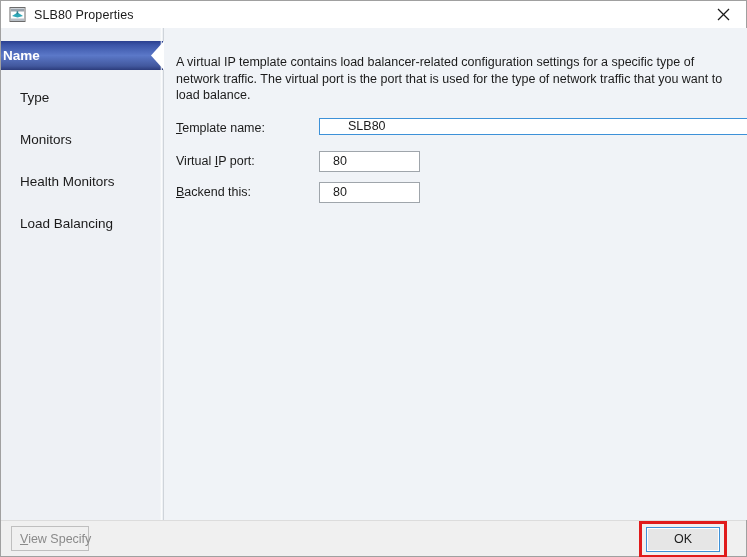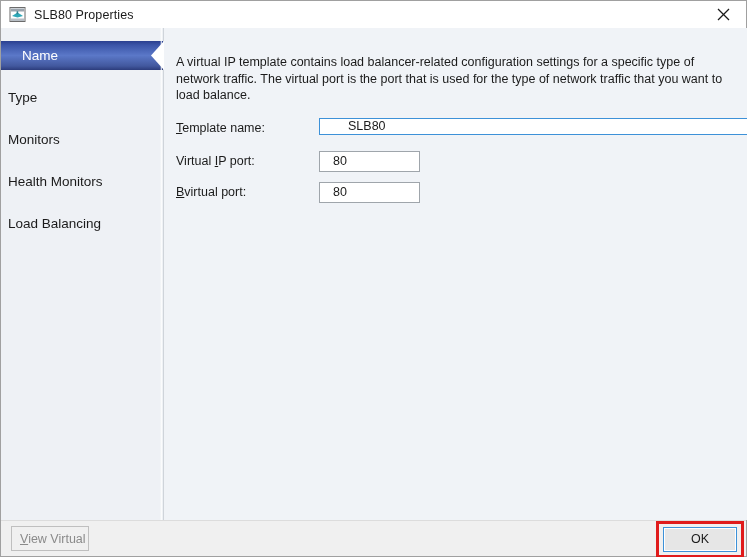--- a/index.html
+++ b/index.html
@@ -89,37 +89,38 @@
     width: 2px;
     background: linear-gradient(to right, rgba(255,255,255,0) 0%, #ffffff 100%);
     pointer-events: none;
   }
 
   .nav-item {
     position: relative;
     height: 29px;
     display: flex;
     align-items: center;
-    padding-left: 7px;
+    padding-left: 19px;
     box-sizing: border-box;
     font-size: 13.5px;
     color: #1b1b1b;
     cursor: default;
     margin-bottom: 13px;
     white-space: nowrap;
   }
   .nav-item.selected {
     background: linear-gradient(to bottom,
                 #2a3f8f 0%,
                 #3b55a8 14%,
                 #5b78c8 50%,
                 #42589e 86%,
                 #2c3c7c 100%);
     color: #ffffff;
-    padding-left: 21px;
+    padding-left: 2px;
+    font-weight: bold;
   }
   .nav-item.selected .chev {
     position: absolute;
     right: -1px;
     top: 0;
     width: 13px;
     height: 29px;
     overflow: hidden;
   }
   .nav-item.selected .chev svg { display: block; }
@@ -222,21 +223,21 @@
   }
   .btn u { text-decoration: underline; }
 
   .btn-view-script {
     width: 78px;
     text-align: center;
   }
 
   .footer-right {
     position: absolute;
-    right: 9px;
+    right: 26px;
     top: 0;
     height: 36px;
     display: flex;
     align-items: center;
     gap: 13px;
   }
 
   .ok-wrap {
     position: relative;
     width: 74px;
@@ -332,30 +333,30 @@
 
 
       <div class="spacer-row"></div>
 
       <div class="field-row">
         <div class="field-label"><span>Virtual </span><u>I</u><span>P port:</span></div>
         <input class="txt narrow" type="text" value="80" style="">
       </div>
 
       <div class="field-row">
-        <div class="field-label"><span></span><u>B</u><span>virtual port:</span></div>
+        <div class="field-label"><span></span><u>B</u><span>ackend this:</span></div>
         <input class="txt narrow" type="text" value="80" style="">
       </div>
 
     </div>
   </div>
 
   <div class="footer">
 
-    <button class="btn btn-view-script disabled"><u>V</u><span>iew Virtual</span></button>
+    <button class="btn btn-view-script disabled"><u>V</u><span>iew Specify</span></button>
 
     <div class="footer-right">
       <div class="ok-wrap">
         <button class="btn btn-ok">OK</button>
         <div class="ok-annotation"></div>
       </div>
     </div>
 
   </div>
 

